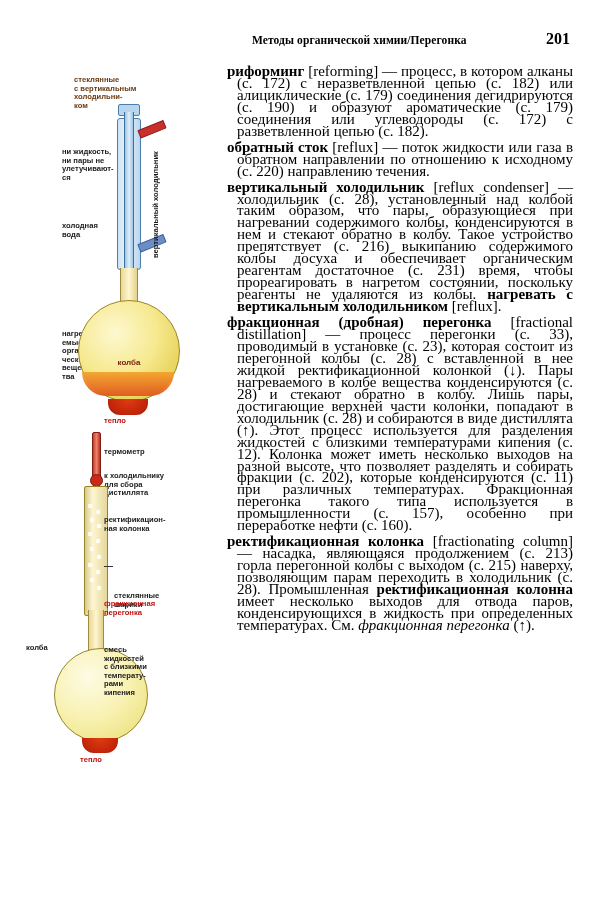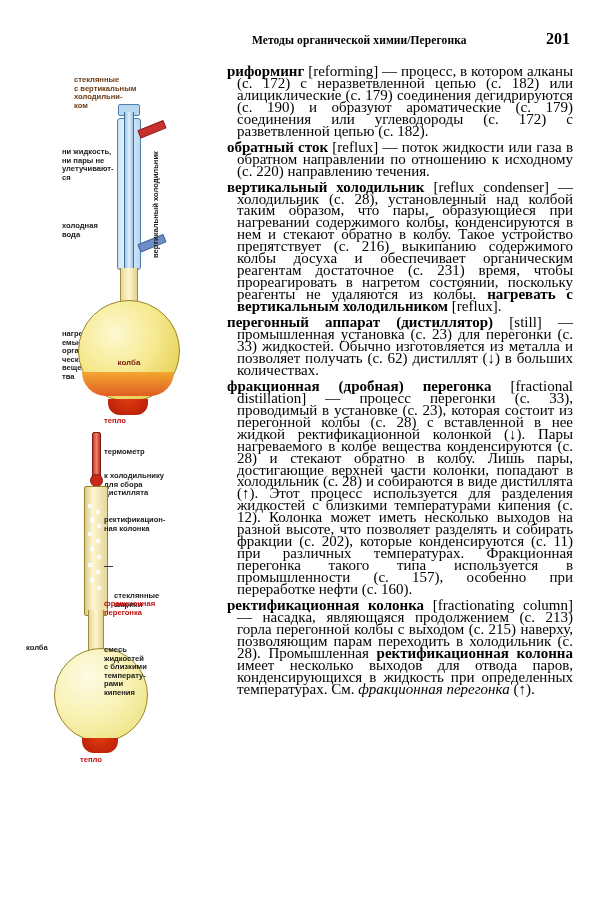--- a/index.html
+++ b/index.html
@@ -250,24 +250,20 @@
     <p class="entry">
       <span class="term">обратный сток</span>
       <span class="eng">[reflux]</span><span> — поток жидкости или газа в обратном направлении по отношению к исходному (с. 220) направлению течения.</span>
     </p>
 
     <p class="entry">
       <span class="term">вертикальный холодильник</span>
       <span class="eng">[reflux condenser]</span><span> — холодильник (с. 28), установленный над колбой таким образом, что пары, образующиеся при нагревании содержимого колбы, конденсируются в нем и стекают обратно в колбу. Такое устройство препятствует (с. 216) выкипанию содержимого колбы досуха и обеспечивает органическим реагентам достаточное (с. 231) время, чтобы прореагировать в нагретом состоянии, поскольку реагенты не удаляются из колбы. </span><span class="term">нагревать с вертикальным холодильником</span><span> [reflux].</span>
     </p>
 
-    <p class="entry">
-      <span class="term">перегонный аппарат (дистиллятор)</span>
-      <span class="eng">[still]</span><span> — промышленная установка (с. 23) для перегонки (с. 33) жидкостей. Обычно изготовляется из металла и позволяет получать (с. 62) дистиллят (↓) в больших количествах.</span>
-    </p>
 
 
     <p class="entry">
       <span class="term">фракционная (дробная) перегонка</span>
       <span class="eng">[fractional distillation]</span><span> — процесс перегонки (с. 33), проводимый в установке (с. 23), которая состоит из перегонной колбы (с. 28) с вставленной в нее жидкой ректификационной колонкой (↓). Пары нагреваемого в колбе вещества конденсируются (с. 28) и стекают обратно в колбу. Лишь пары, достигающие верхней части колонки, попадают в холодильник (с. 28) и собираются в виде дистиллята (↑). Этот процесс используется для разделения жидкостей с близкими температурами кипения (с. 12). Колонка может иметь несколько выходов на разной высоте, что позволяет разделять и собирать фракции (с. 202), которые конденсируются (с. 11) при различных температурах. Фракционная перегонка такого типа используется в промышленности (с. 157), особенно при переработке нефти (с. 160).</span>
     </p>
 
     <p class="entry">
       <span class="term">ректификационная колонка</span>
       <span class="eng">[fractionating column]</span><span> — насадка, являющаяся продолжением (с. 213) горла перегонной колбы с выходом (с. 215) наверху, позволяющим парам переходить в холодильник (с. 28). Промышленная </span><span class="term">ректификационная колонна</span><span> имеет несколько выходов для отвода паров, конденсирующихся в жидкость при определенных температурах. См. </span><span class="ital">фракционная перегонка</span><span> (↑).</span>

